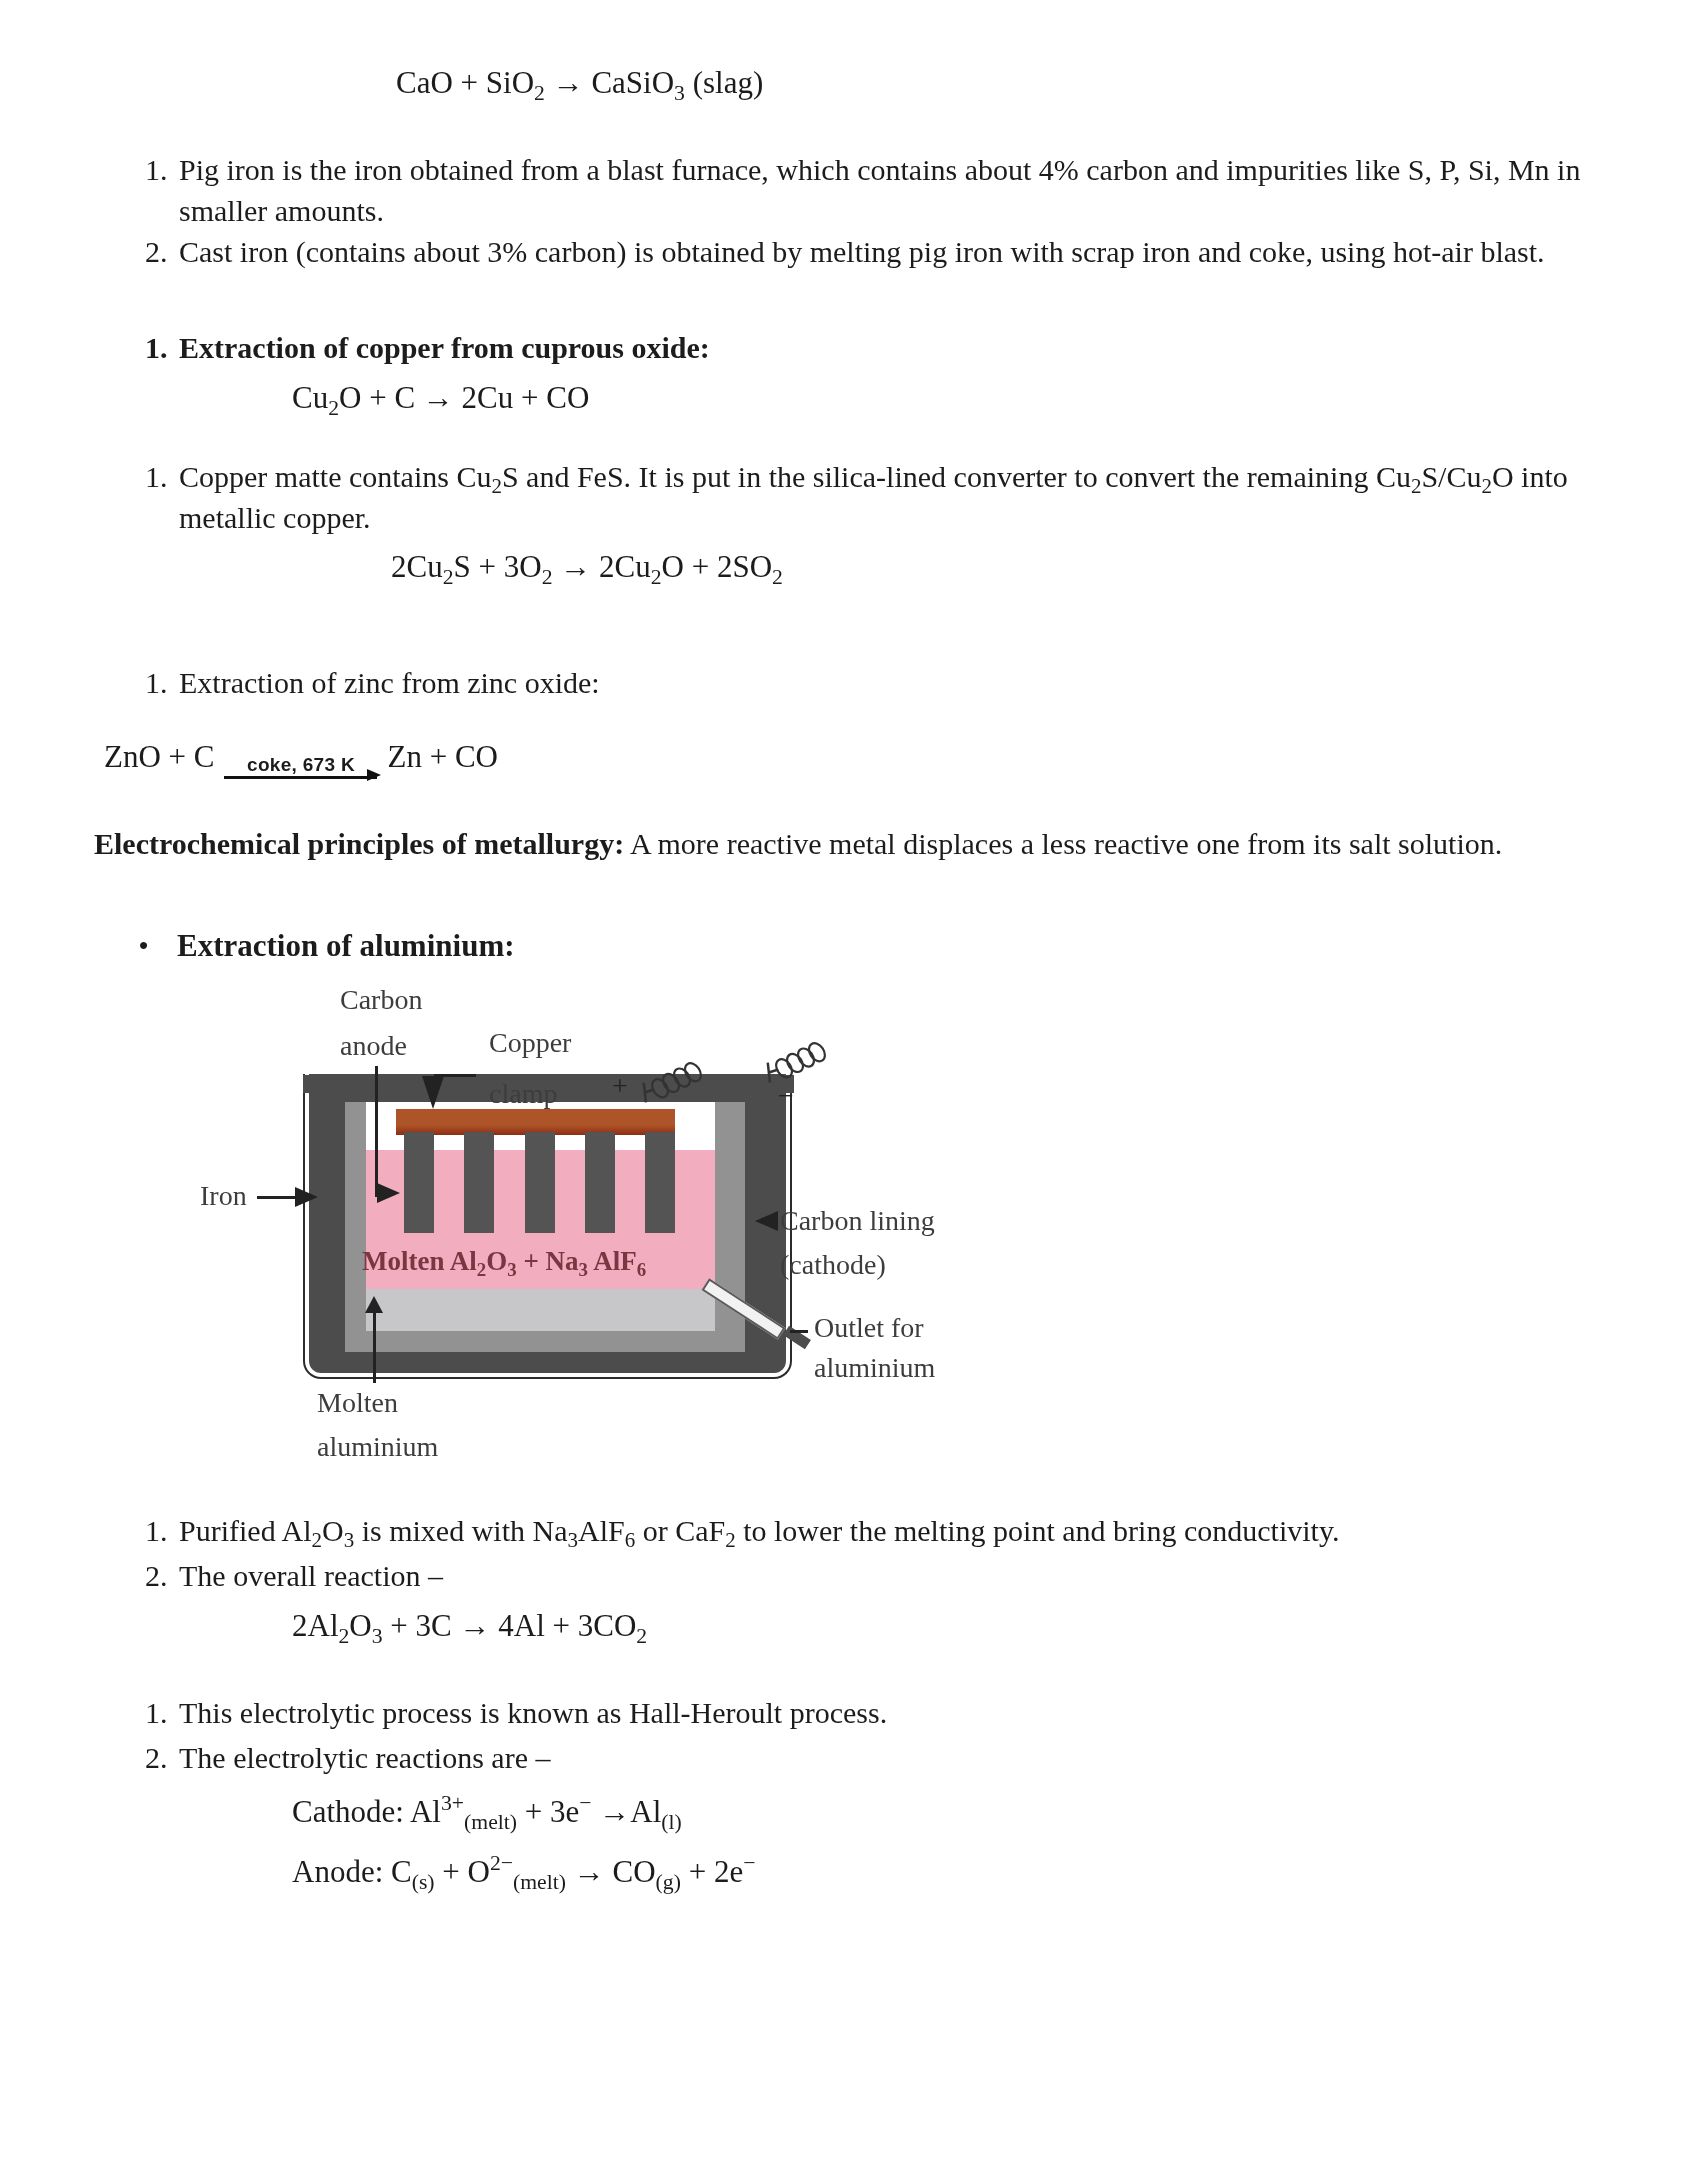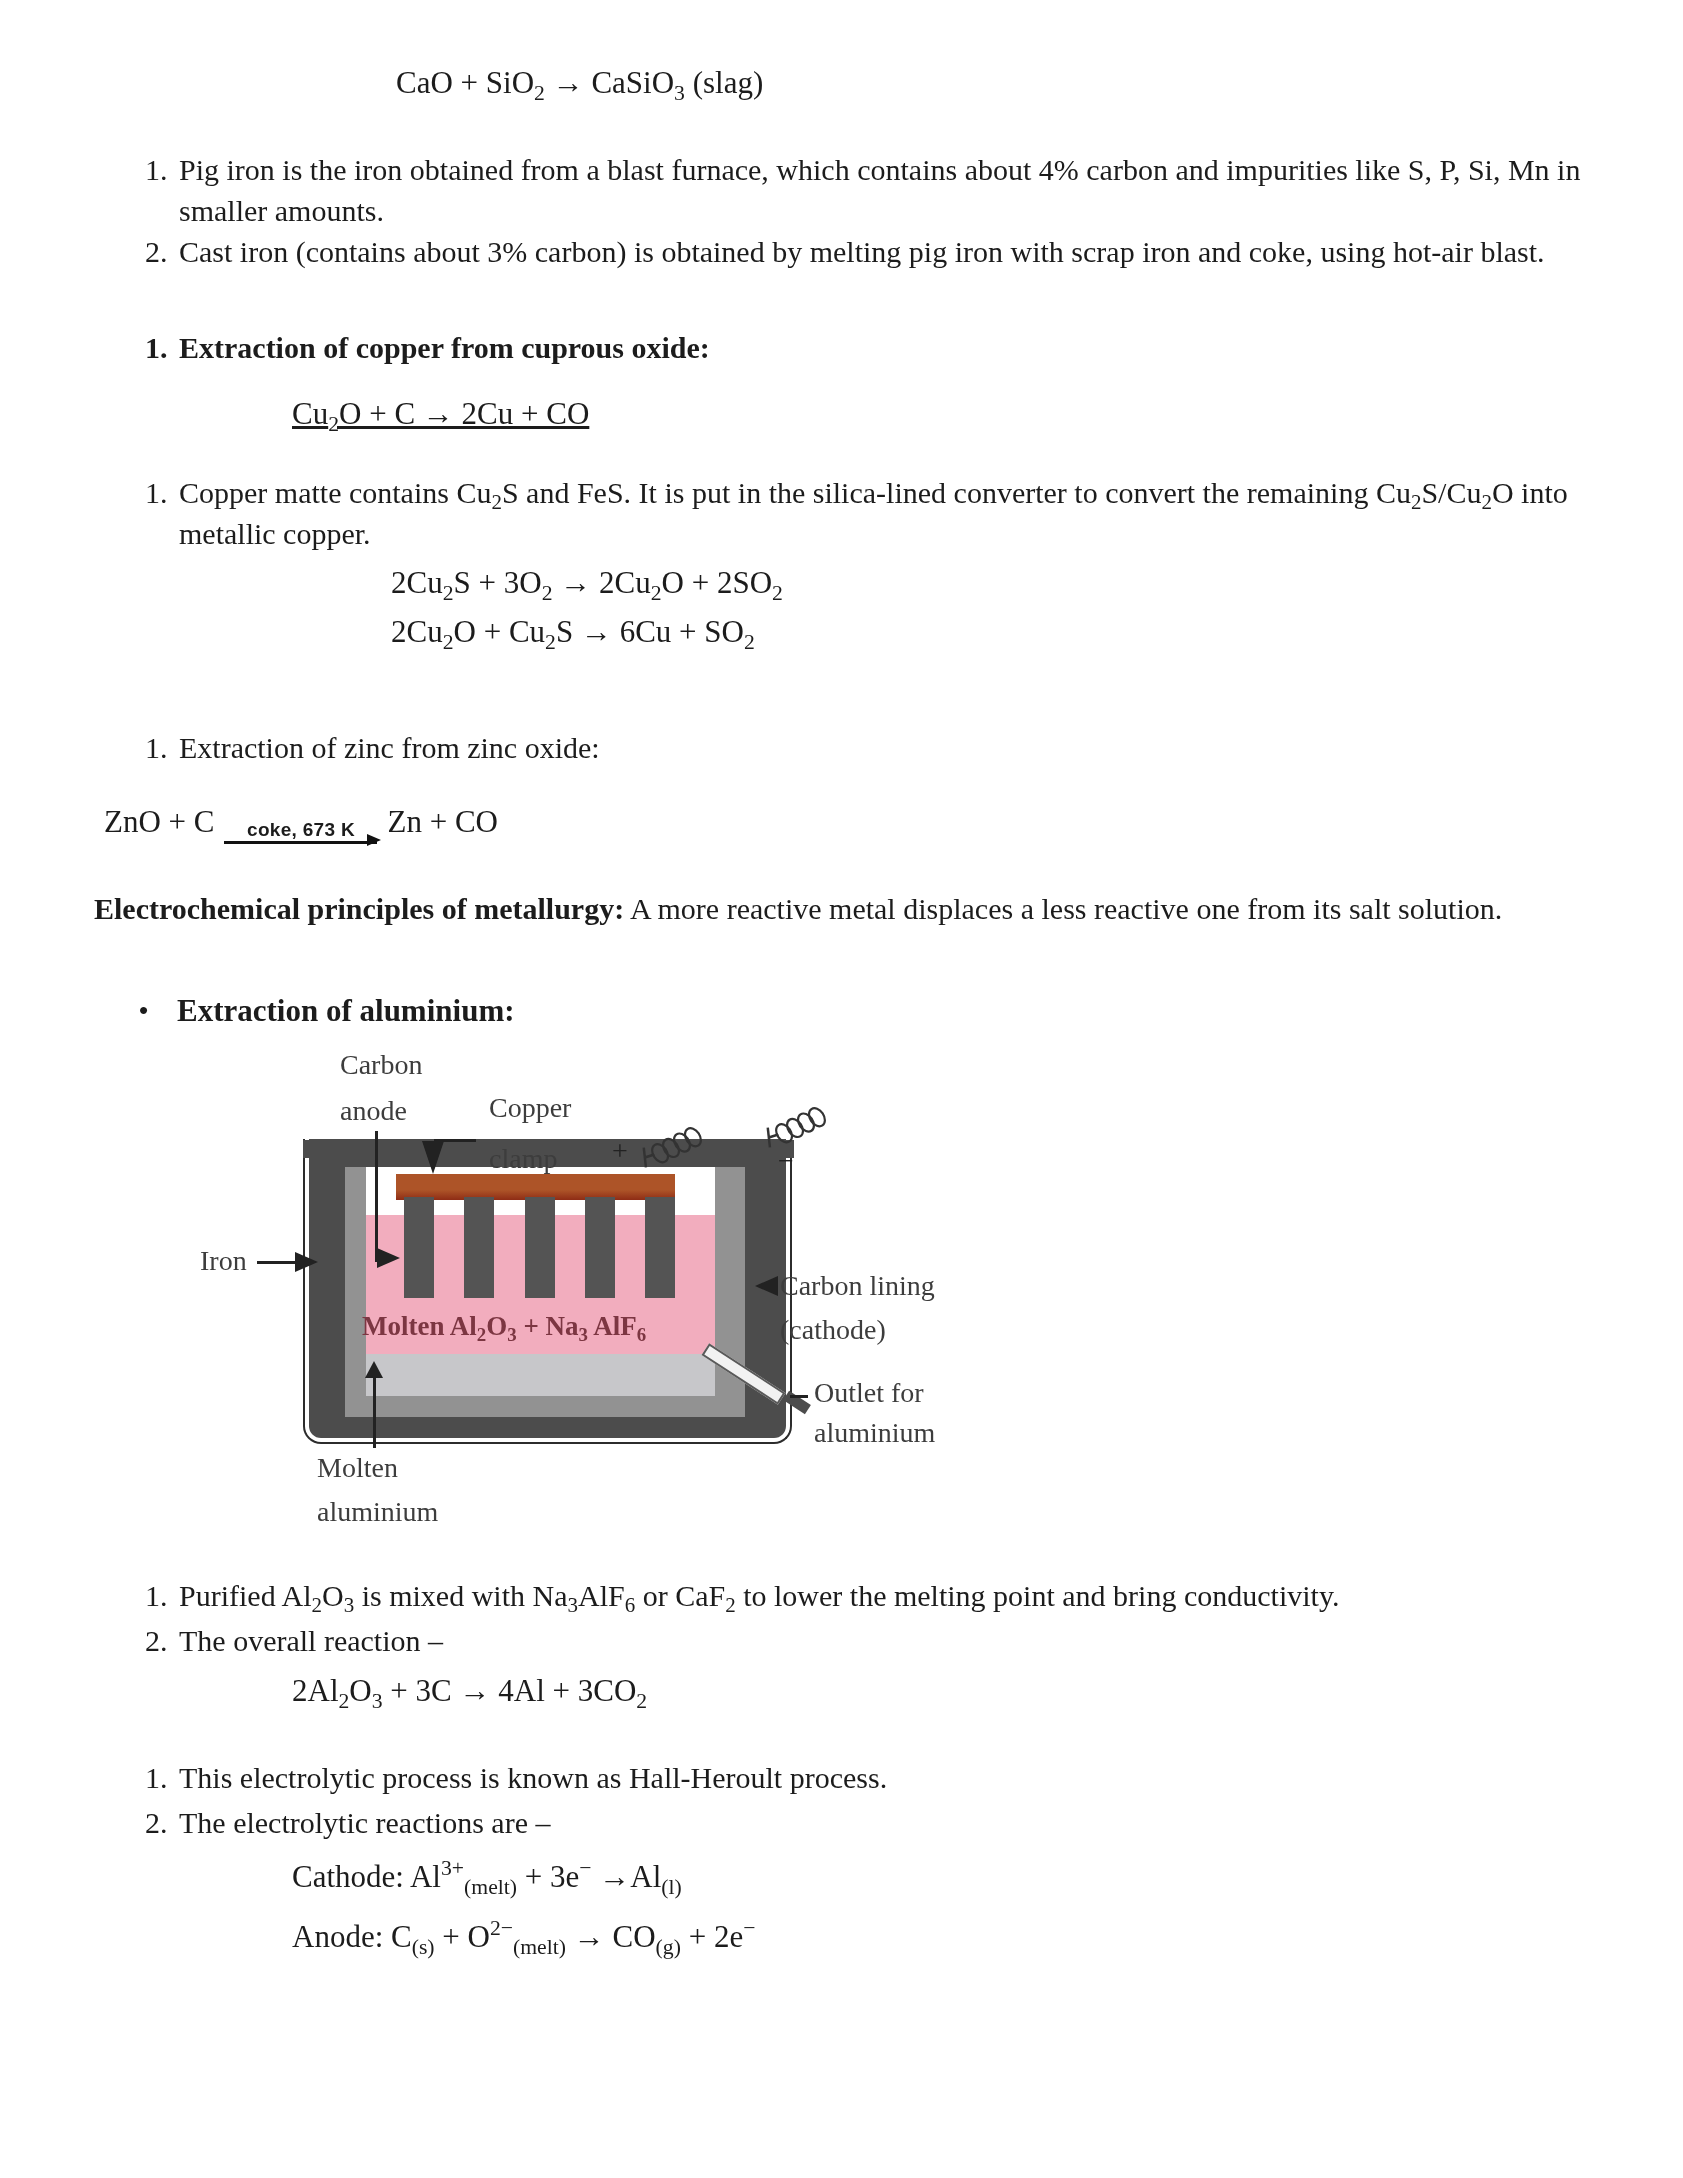--- a/index.html
+++ b/index.html
@@ -80,30 +80,29 @@
       <div class="itxt"><span>Cast iron (contains about 3% carbon) is obtained by melting pig iron with scrap iron and coke, using hot-air blast.</span></div>
     </div>
   </div>
 
   <div class="list body-text bold" style="margin-top:55px;">
     <div class="list-item">
       <span class="num">1.</span>
       <div class="itxt">Extraction of copper from cuprous oxide:</div>
     </div>
   </div>
-  <div class="eq ind-200" style="margin-top:24px;text-decoration:underline;"><span>Cu</span><sub>2</sub><span>O + C → 2Cu + CO</span></div>
+  <div class="eq ind-200" style="margin-top:8px;"><span>Cu</span><sub>2</sub><span>O + C → 2Cu + CO</span></div>
 
   <div class="list body-text" style="margin-top:36px;">
     <div class="list-item">
       <span class="num">1.</span>
       <div class="itxt"><span>Copper matte contains Cu</span><sub>2</sub><span>S and FeS. It is put in the silica-lined converter to convert the remaining Cu</span><sub>2</sub><span>S/Cu</span><sub>2</sub><span>O into metallic copper.</span></div>
     </div>
   </div>
   <div class="eq ind-295" style="margin-top:4px; line-height:49px;"><span>2Cu</span><sub>2</sub><span>S + 3O</span><sub>2</sub><span> → 2Cu</span><sub>2</sub><span>O + 2SO</span><sub>2</sub></div>
-  <div class="eq ind-295" style="line-height:49px;"><span>2Cu</span><sub>2</sub><span>O + Cu</span><sub>2</sub><span>S →  6Cu + SO</span><sub>2</sub></div>
 
   <div class="list body-text" style="margin-top:71px;">
     <div class="list-item">
       <span class="num">1.</span>
       <div class="itxt">Extraction of zinc from zinc oxide:</div>
     </div>
   </div>
   <div class="eq" style="margin-top:32px;"><span>ZnO + C</span><span class="rxn-arrow">
         <span class="over">coke, 673 K</span>
         <span class="shaft"></span>

